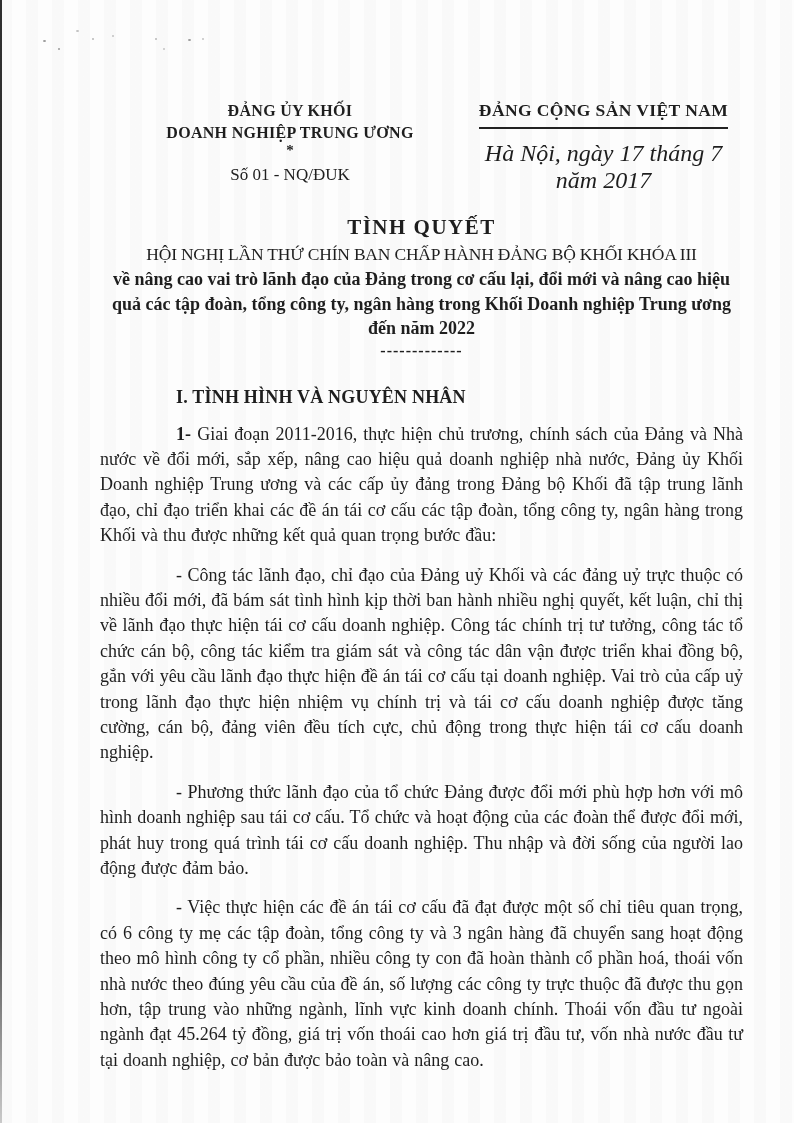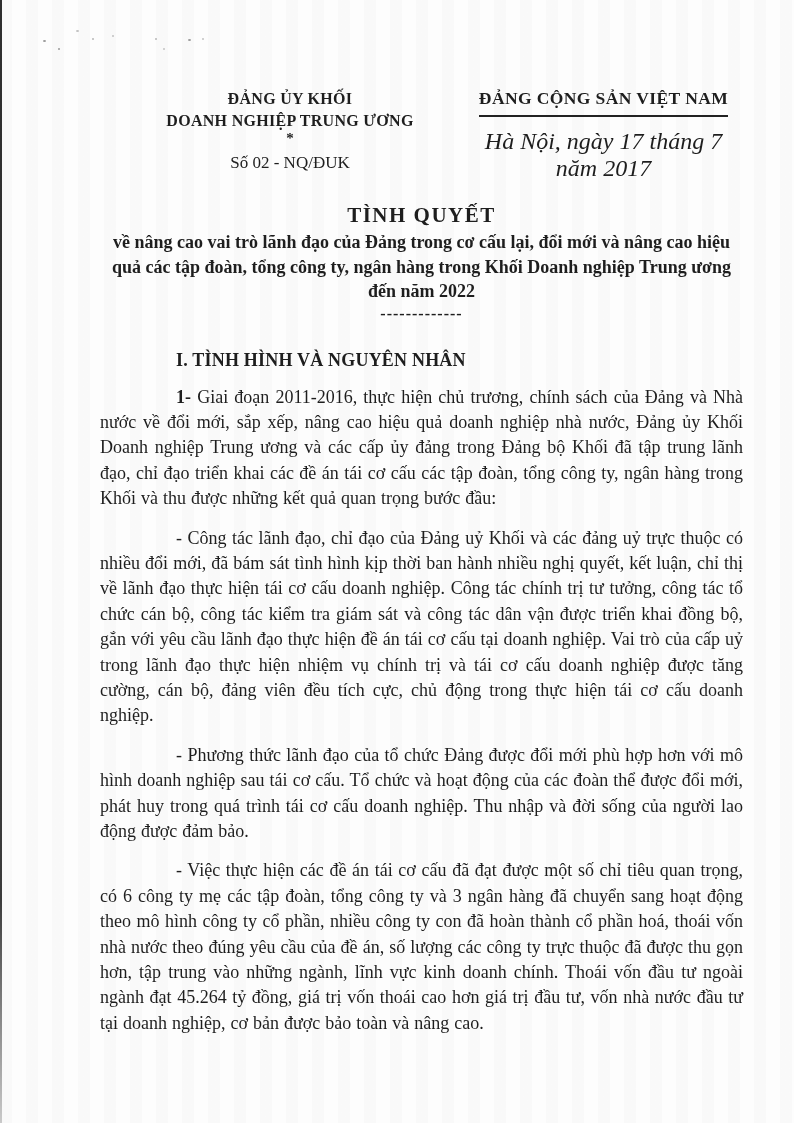--- a/index.html
+++ b/index.html
@@ -19,21 +19,21 @@
     overflow: hidden;
   }
   .scan-edge-left {
     position: absolute; left: 0; top: 0;
     width: 2px; height: 100%;
     background: linear-gradient(180deg, #2e2e2e 0%, #3a3a3a 80%, rgba(60,60,60,0.25) 100%);
   }
   .speck { position: absolute; border-radius: 50%; background: #9a9a9a; }
 
   .content {
-    position: absolute; left: 100px; top: 88px; width: 643px;
+    position: absolute; left: 100px; top: 100px; width: 643px;
   }
   .b { font-weight: bold; }
 
   
   .header { display: flex; align-items: flex-start; }
   .header-left {
     width: 300px; margin-left: 40px;
     text-align: center; line-height: 22px;
   }
   .org-line { font-size: 16px; font-weight: bold; letter-spacing: 0.3px; }
@@ -82,32 +82,33 @@
   <div class="speck" style="left:188px;top:39px;width:3px;height:2px;"></div>
   <div class="speck" style="left:202px;top:38px;width:2px;height:2px;opacity:.6;"></div>
 
   <div class="content">
 
     <div class="header">
       <div class="header-left">
         <div class="org-line">ĐẢNG ỦY KHỐI</div>
         <div class="org-line">DOANH NGHIỆP TRUNG ƯƠNG</div>
         <div class="star-sep">*</div>
-        <div class="doc-number">Số 02 - NQ/ĐUK</div>
+        <div class="doc-number">Số 01 - NQ/ĐUK</div>
       </div>
       <div class="header-right">
         <div>
           <span class="party-name">ĐẢNG CỘNG SẢN VIỆT NAM</span>
         </div>
         <div class="place-date">Hà Nội, ngày 17 tháng 7 năm 2017</div>
       </div>
     </div>
 
     <div class="title-block">
       <div class="doc-title">TÌNH QUYẾT</div>
+      <div class="session-title">HỘI NGHỊ LẦN THỨ CHÍN BAN CHẤP HÀNH ĐẢNG BỘ KHỐI KHÓA III</div>
       <div class="subject-title">về nâng cao vai trò lãnh đạo của Đảng trong cơ cấu lại, đổi mới và nâng cao hiệu quả các tập đoàn, tổng công ty, ngân hàng trong Khối Doanh nghiệp Trung ương đến năm 2022</div>
       <div class="dashes">-------------</div>
     </div>
 
     <div class="section-heading">I. TÌNH HÌNH VÀ NGUYÊN NHÂN</div>
 
     <p class="para para-first"><span class="b">1-</span><span> Giai đoạn 2011-2016, thực hiện chủ trương, chính sách của Đảng và Nhà nước về đổi mới, sắp xếp, nâng cao hiệu quả doanh nghiệp nhà nước, Đảng ủy Khối Doanh nghiệp Trung ương và các cấp ủy đảng trong Đảng bộ Khối đã tập trung lãnh đạo, chỉ đạo triển khai các đề án tái cơ cấu các tập đoàn, tổng công ty, ngân hàng trong Khối và thu được những kết quả quan trọng bước đầu:</span></p>
 
     <p class="para">- Công tác lãnh đạo, chỉ đạo của Đảng uỷ Khối và các đảng uỷ trực thuộc có nhiều đổi mới, đã bám sát tình hình kịp thời ban hành nhiều nghị quyết, kết luận, chỉ thị về lãnh đạo thực hiện tái cơ cấu doanh nghiệp. Công tác chính trị tư tưởng, công tác tổ chức cán bộ, công tác kiểm tra giám sát và công tác dân vận được triển khai đồng bộ, gắn với yêu cầu lãnh đạo thực hiện đề án tái cơ cấu tại doanh nghiệp. Vai trò của cấp uỷ trong lãnh đạo thực hiện nhiệm vụ chính trị và tái cơ cấu doanh nghiệp được tăng cường, cán bộ, đảng viên đều tích cực, chủ động trong thực hiện tái cơ cấu doanh nghiệp.</p>
 

